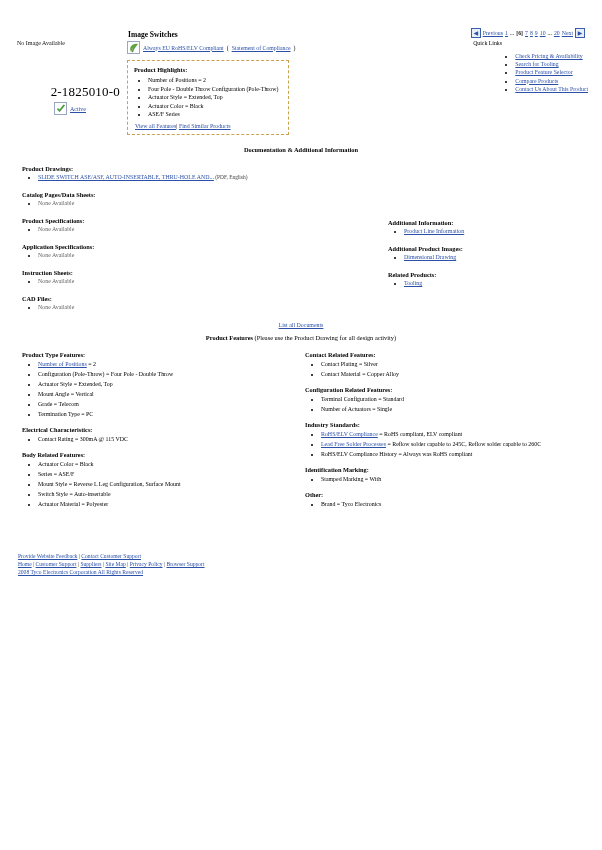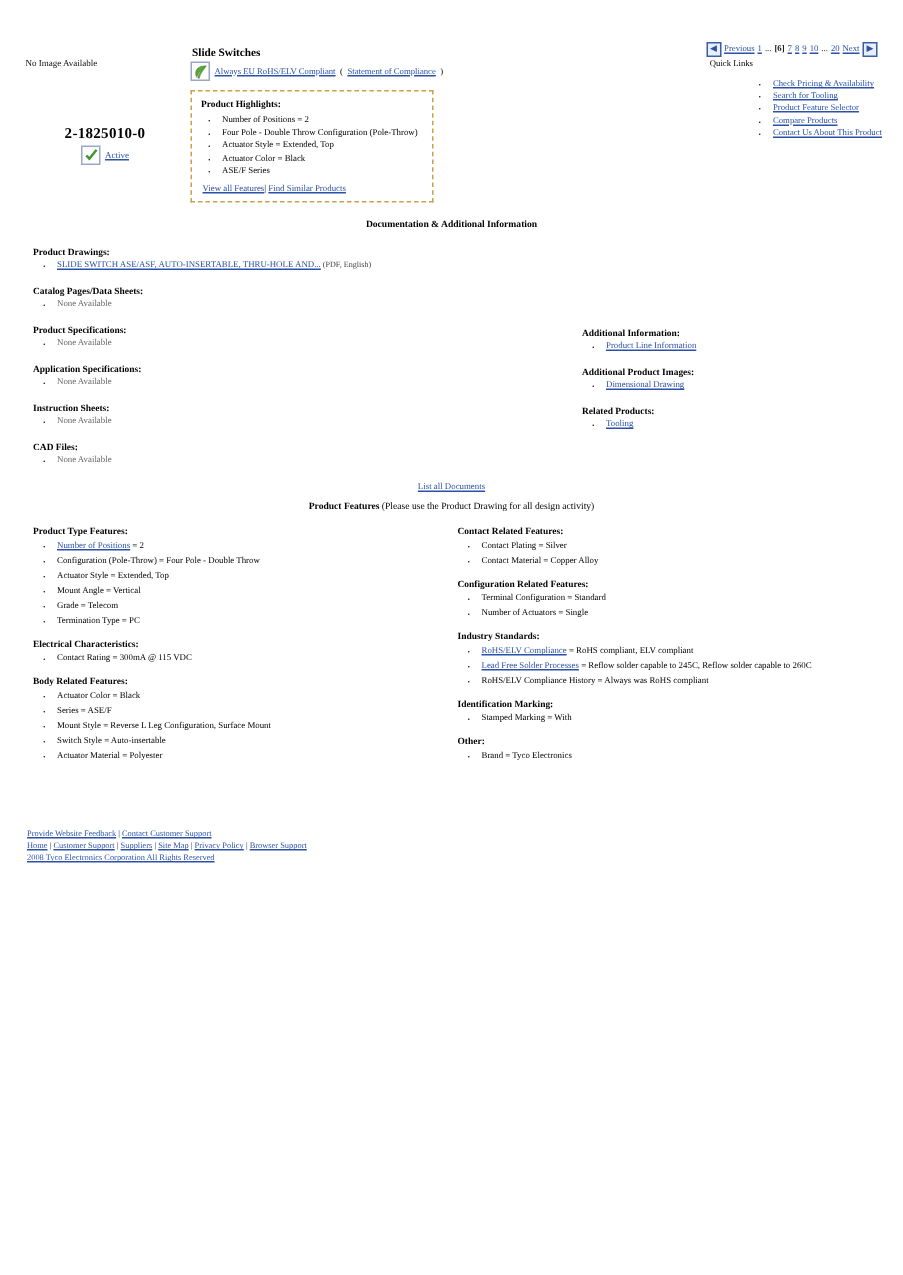--- a/index.html
+++ b/index.html
@@ -40,25 +40,26 @@
     color: #111;
   }
   .partno-block {
     position: absolute;
     left: 20px;
     top: 84px;
     width: 100px;
     text-align: center;
   }
   .partno {
-    font-weight: bold;
-    font-size: 10px;
+    font-weight: normal;
+    font-size: 13px;
     letter-spacing: .2px;
     color: #000;
     margin-bottom: 2px;
+    text-align: right;
   }
   .status-row {
     display: flex;
     align-items: center;
     justify-content: center;
     gap: 3px;
   }
   .check-box {
     width: 13px;
     height: 13px;
@@ -294,21 +295,21 @@
       <div class="status-row">
         <span class="check-box">
           <svg width="10" height="10" viewBox="0 0 10 10">
             <path d="M1.2 5.2 L3.6 7.8 L8.8 1.4 L7.6 0.8 L3.5 5.9 L2.1 4.3 Z" fill="#3a9e2e" stroke="#1d6b14" stroke-width="0.3"></path>
           </svg>
         </span>
         <a class="status-link" href="#">Active</a>
       </div>
     </div>
 
-    <div class="title">Slide Switches</div>
+    <div class="title">Image Switches</div>
 
     <div class="rohs-row">
       <span class="leaf-box">
         <svg width="10" height="10" viewBox="0 0 10 10">
           <path d="M8.6 0.9 C4.4 0.7 1.2 2.6 1.4 6.2 C1.5 7.6 2.2 8.6 2.2 8.6 C2.2 8.6 3.0 5.4 5.4 3.6 C3.9 5.6 3.0 7.3 2.9 9.1 L4.0 9.1 C4.3 6.2 6.6 4.0 8.6 0.9 Z" fill="#5aa63c" stroke="#2f6b1e" stroke-width="0.25"></path>
         </svg>
       </span>
       <a href="#">Always EU RoHS/ELV Compliant</a>
       <span>(</span>
         <a href="#">Statement of Compliance</a>

